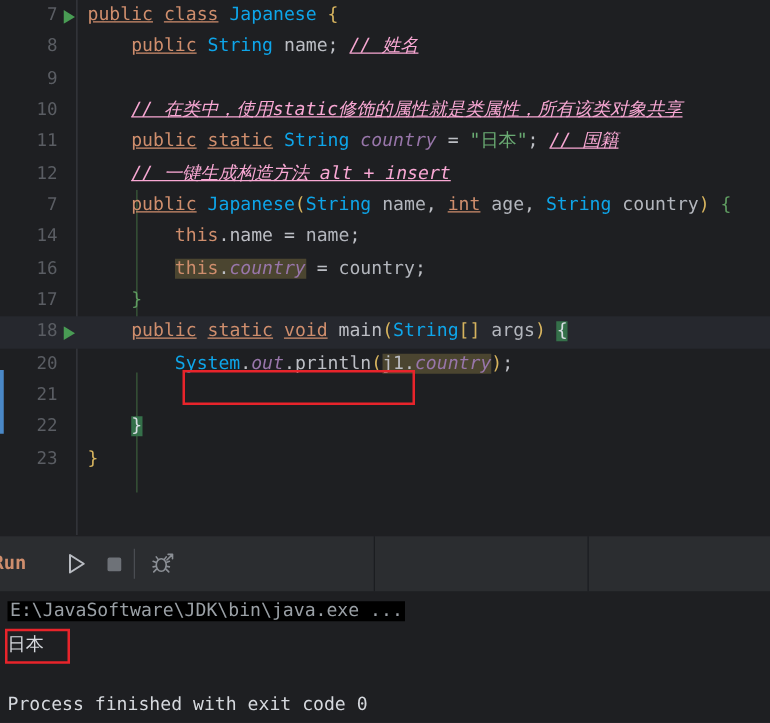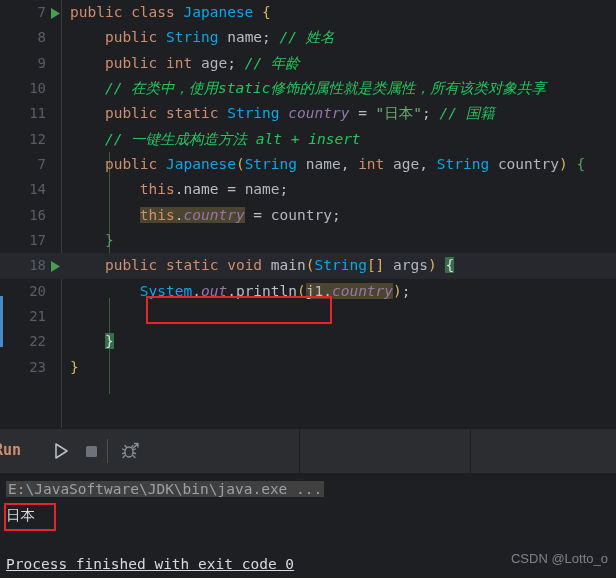--- a/index.html
+++ b/index.html
@@ -49,25 +49,25 @@
   }
   
   .dot{
     position:absolute;left:4px;width:7px;height:7px;border-radius:50%;
     background:#868a91;
   }
   
   .iguide{position:absolute;width:1px;background:#3b5c3b;}
 
   
-  .kw{color:#cf8e6d;}
+  .kw{color:#cf8e6d;text-decoration:underline;}
   .cls{color:#0ea5e9;}           
   .fn{color:#bcbec4;text-align:right;}
   .str{color:#6aab73;}
-  .cmt{color:#22c55e;font-style:italic;}   
+  .cmt{color:#f9a8d4;font-style:italic;text-decoration:underline;}   
   .par{color:#b3b6bd;}
   .brace{color:#bcbec4;}
   .ybrace{color:#d6b35e;}
   .thiskw{color:#cf8e6d;}
   .var{color:#bcbec4;}
   .sfield{color:#9876aa;font-style:italic;}
   .hl{background:#4b4530;}       
   .gbrace{background:#35704a;color:#d8dde3;}
 
   
@@ -96,21 +96,21 @@
   .tb-sep{position:absolute;top:10px;width:1px;height:24px;background:#4a4d52;}
   .tb-vsep{position:absolute;top:0;width:1px;height:44px;background:#1b1d20;}
 
   .console{
     position:absolute;left:0;top:45px;width:616px;height:105px;
     background:#1e1f22;
     font-family:"DejaVu Sans Mono","Liberation Mono",monospace;
     font-size:14.5px;
   }
   .cline{position:absolute;left:6px;white-space:pre;}
-  .cmdline{color:#9aa0a6;background:#404040;padding:0 2px;}
+  .cmdline{color:#9aa0a6;background:#000000;padding:0 2px;}
   .outline{color:#d6d9de;text-align:right;}
   .finline{color:#d6d9de;}
   .watermark{
     position:absolute;right:8px;bottom:12px;
     color:#7f8389;font-size:13px;
     font-family:"Liberation Sans",sans-serif;
   }
 </style>
 </head>
 <body>
@@ -140,21 +140,20 @@
         <span class="code"><span class="kw">public</span> <span class="kw">class</span> <span class="cls">Japanese</span> <span class="ybrace">{</span></span>
       </div>
 
       <div class="row">
         <span class="ln">8</span>
         <span class="code">    <span class="kw">public</span> <span class="cls">String</span> <span class="var">name</span><span class="brace">;</span> <span class="cmt">// 姓名</span></span>
       </div>
 
       <div class="row">
         <span class="ln">9</span>
-        <span class="code">    <span class="kw">public</span> <span class="kw">int</span> <span class="par">age</span><span class="brace">;</span> <span class="cmt">// 年龄</span></span>
       </div>
 
       <div class="row">
         <span class="ln">10</span>
         <span class="code">    <span class="cmt">// 在类中，使用static修饰的属性就是类属性，所有该类对象共享</span></span>
       </div>
 
       <div class="row">
         <span class="ln">11</span>
         <span class="code">    <span class="kw">public</span> <span class="kw">static</span> <span class="cls">String</span> <span class="sfield">country</span> <span class="brace">=</span> <span class="str">"日本"</span><span class="brace">;</span> <span class="cmt">// 国籍</span></span>
@@ -255,18 +254,17 @@
       </span>
 
       <span class="tb-vsep" style="left:299px;"></span>
       <span class="tb-vsep" style="left:470px;"></span>
     </div>
 
     <div class="console">
       <span class="cline cmdline" style="top:8px;">E:\JavaSoftware\JDK\bin\java.exe ...</span>
       <span class="cline outline" style="top:33px;">日本</span>
       <div class="redbox" style="left:4px;top:30px;width:52px;height:28px;"></div>
-      <span class="cline finline" style="top:83px;text-decoration:underline;">Process finished with exit code 0</span>
-      <span class="watermark">CSDN @Lotto_o</span>
+      <span class="cline finline" style="top:83px;">Process finished with exit code 0</span>
     </div>
   </div>
 
 </div>
 
 </body></html>

